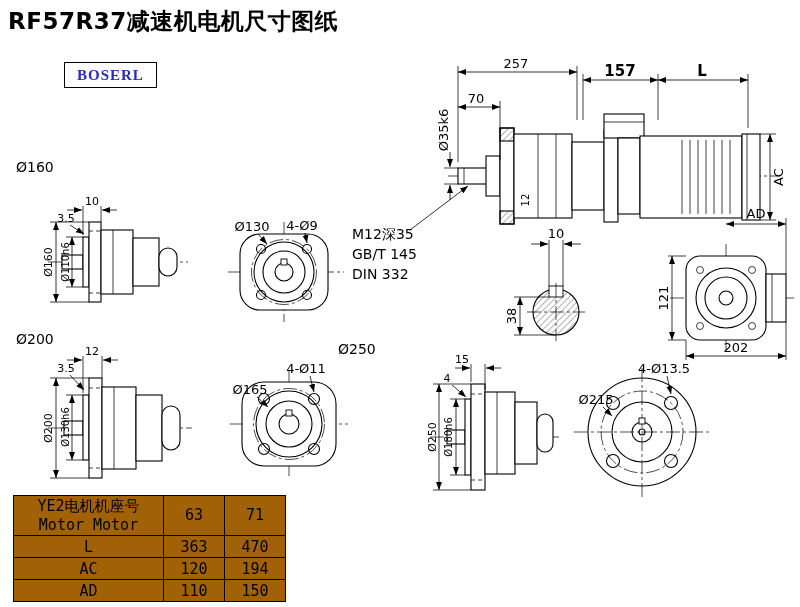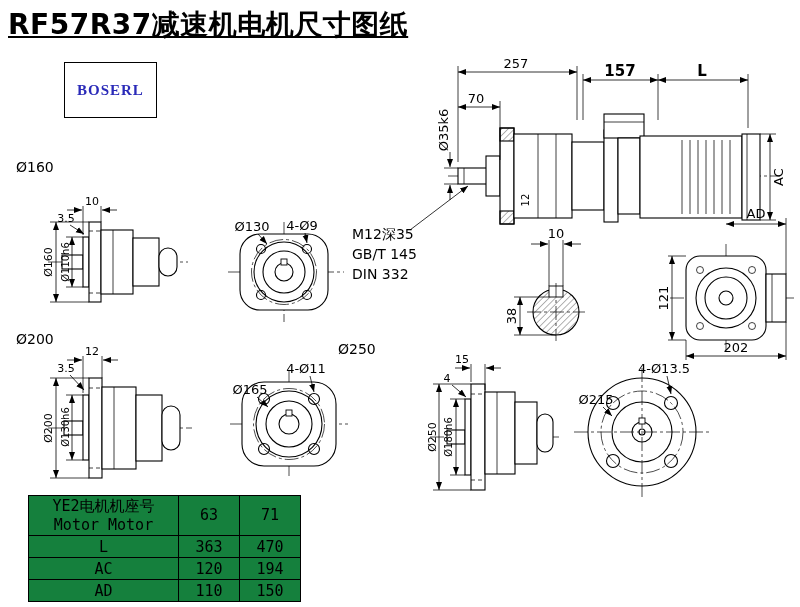--- a/index.html
+++ b/index.html
@@ -1,25 +1,25 @@
 <!DOCTYPE html>
 <html><head>
 <meta charset="utf-8">
 <style>
   * { margin:0; padding:0; box-sizing:border-box; }
   html,body { background:#fff; }
   body { width:800px; height:607px; position:relative; overflow:hidden;
          font-family:"Liberation Sans", sans-serif; color:#000; }
   #page { position:relative; width:800px; height:607px; background:#fff; }
 
-  .page-title { position:absolute; left:8px; top:6px; font-size:28px; font-weight:bold;
-                font-family:"DejaVu Sans", sans-serif; letter-spacing:0.5px;text-decoration:underline; }
+  .page-title { position:absolute; left:8px; top:6px; font-size:23px; font-weight:bold;
+                font-family:"DejaVu Sans", sans-serif; letter-spacing:0.5px; }
 
   .logo-box { position:absolute; left:64px; top:62px; border:1px solid #000;
-              padding:18px 12px; background:#fff; }
+              padding:3px 12px; background:#fff; }
   .logo-text { font-family:"Liberation Serif", serif; font-weight:bold; font-size:15px;
                color:#2a2ab8; letter-spacing:1px; }
 
   svg { position:absolute; left:0; top:0; }
   svg text { font-family:"DejaVu Sans", sans-serif; fill:#000; }
   .dim    { font-size:13px; }
   .dim-sm { font-size:11px; }
   .dim-xs { font-size:10px; }
   .dim-lg { font-size:15px; font-weight:bold; }
   .note   { font-size:14px; }
@@ -29,22 +29,22 @@
   .olh  { fill:url(#hatch); stroke:#000; stroke-width:1.1; }
   .nf   { fill:none; stroke:#000; stroke-width:1.1; }
   .thin { fill:none; stroke:#000; stroke-width:0.75; }
   .dashl{ fill:none; stroke:#000; stroke-width:0.75; stroke-dasharray:4 3; }
   .cl   { fill:none; stroke:#000; stroke-width:0.7; stroke-dasharray:14 3 3 3; }
   .dimline { fill:none; stroke:#000; stroke-width:0.8;
              marker-start:url(#aS); marker-end:url(#aE); }
   .dimend  { fill:none; stroke:#000; stroke-width:0.8; marker-end:url(#aE); }
   .wht  { fill:#fff; stroke:#000; stroke-width:0.9; }
 
-  table.dims { position:absolute; left:28px; top:495px; border-collapse:collapse;
-               font-family:"DejaVu Sans Mono", monospace; background:#15803d; table-layout:fixed; }
+  table.dims { position:absolute; left:13px; top:495px; border-collapse:collapse;
+               font-family:"DejaVu Sans Mono", monospace; background:#a16207; table-layout:fixed; }
   table.dims td { border:1px solid #000; text-align:center; vertical-align:middle;
                   font-size:15px; height:22px; padding:0 2px; }
   table.dims td.hdr { height:40px; line-height:1.25; }
 </style>
 </head>
 <body>
 
 <div id="page">
 
   <div class="page-title">RF57R37减速机电机尺寸图纸</div>

